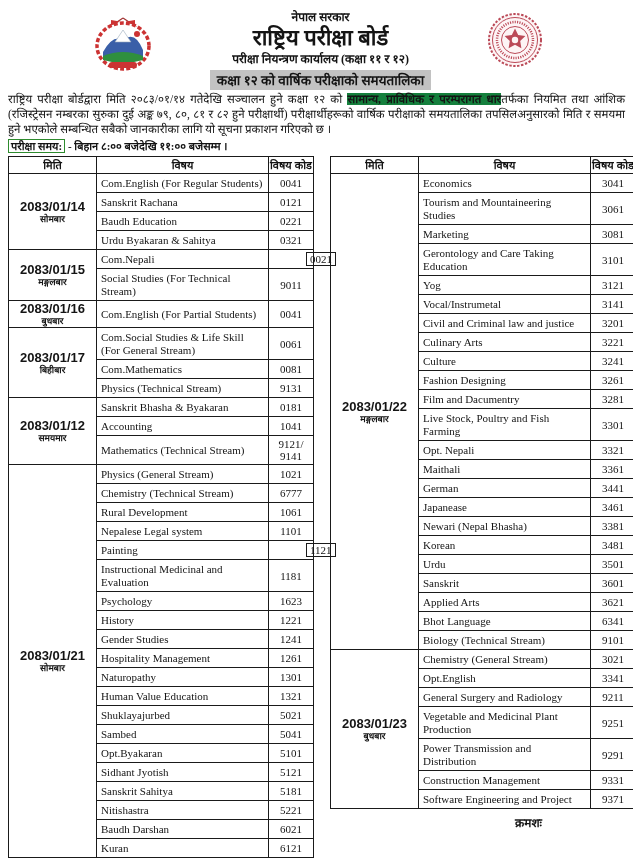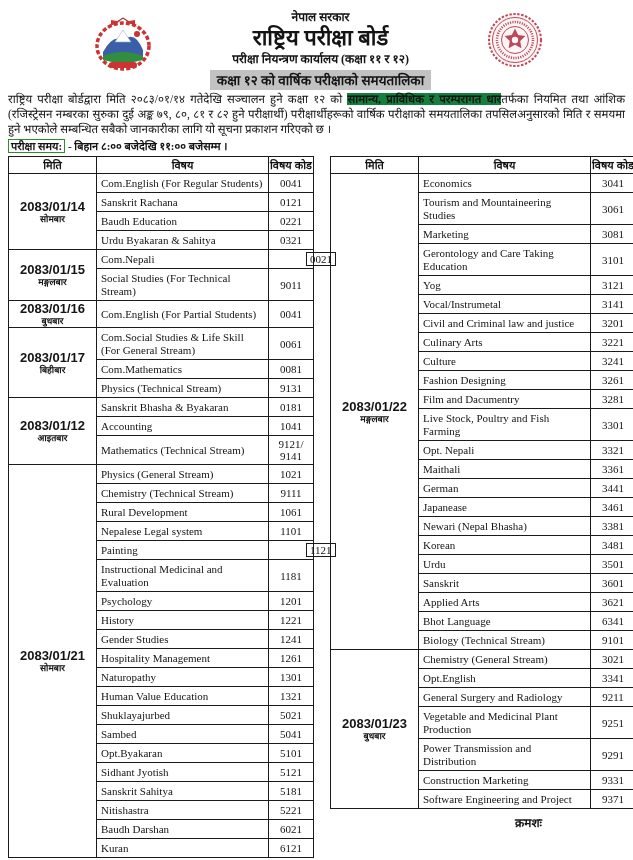--- a/index.html
+++ b/index.html
@@ -159,21 +159,21 @@
               <td class="subject-cell">Com.Mathematics</td>
               <td class="code-cell">0081</td>
             </tr>
             <tr>
               <td class="subject-cell">Physics (Technical Stream)</td>
               <td class="code-cell">9131</td>
             </tr>
             <tr>
               <td class="date-cell" rowspan="3">
                 <div class="date-text">2083/01/12</div>
-                <div class="day-text">आइतबार</div>
+                <div class="day-text">समयमार</div>
               </td>
               <td class="subject-cell">Sanskrit Bhasha &amp; Byakaran</td>
               <td class="code-cell">0181</td>
             </tr>
             <tr>
               <td class="subject-cell">Accounting</td>
               <td class="code-cell">1041</td>
             </tr>
             <tr>
               <td class="subject-cell">Mathematics (Technical Stream)</td>
@@ -183,41 +183,41 @@
             <tr>
               <td class="date-cell" rowspan="20">
                 <div class="date-text">2083/01/21</div>
                 <div class="day-text">सोमबार</div>
               </td>
               <td class="subject-cell">Physics (General Stream)</td>
               <td class="code-cell">1021</td>
             </tr>
             <tr>
               <td class="subject-cell">Chemistry (Technical Stream)</td>
-              <td class="code-cell">9111</td>
+              <td class="code-cell">6777</td>
             </tr>
             <tr>
               <td class="subject-cell">Rural Development</td>
               <td class="code-cell">1061</td>
             </tr>
             <tr>
               <td class="subject-cell">Nepalese Legal system</td>
               <td class="code-cell">1101</td>
             </tr>
             <tr>
               <td class="subject-cell">Painting</td>
               <td class="code-cell"><span class="code-highlight">1121</span></td>
             </tr>
             <tr>
               <td class="subject-cell">Instructional Medicinal and Evaluation</td>
               <td class="code-cell">1181</td>
             </tr>
             <tr>
               <td class="subject-cell">Psychology</td>
-              <td class="code-cell">1201</td>
+              <td class="code-cell">1623</td>
             </tr>
             <tr>
               <td class="subject-cell">History</td>
               <td class="code-cell">1221</td>
             </tr>
             <tr>
               <td class="subject-cell">Gender Studies</td>
               <td class="code-cell">1241</td>
             </tr>
             <tr>
@@ -396,21 +396,21 @@
             </tr>
             <tr>
               <td class="subject-cell">Vegetable and Medicinal Plant Production</td>
               <td class="code-cell">9251</td>
             </tr>
             <tr>
               <td class="subject-cell">Power Transmission and Distribution</td>
               <td class="code-cell">9291</td>
             </tr>
             <tr>
-              <td class="subject-cell">Construction Marketing</td>
+              <td class="subject-cell">Construction Management</td>
               <td class="code-cell">9331</td>
             </tr>
             <tr>
               <td class="subject-cell">Software Engineering and Project</td>
               <td class="code-cell">9371</td>
             </tr>
           </tbody>
       </table>
       <div class="continued">क्रमशः</div>
     </div>

